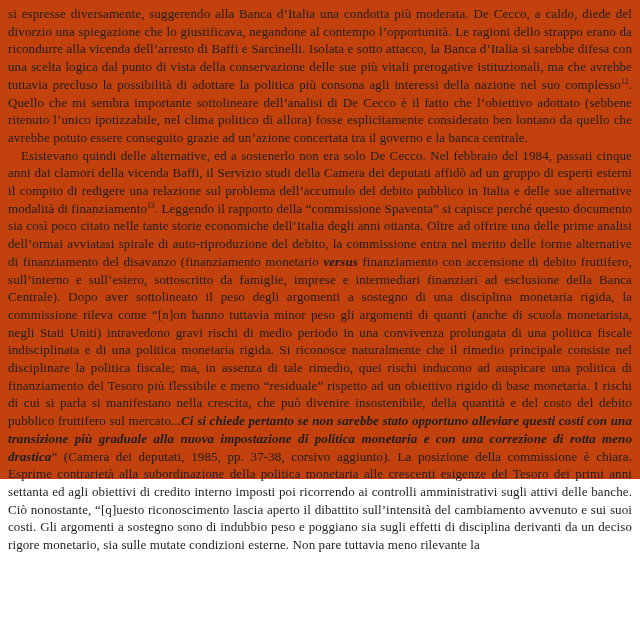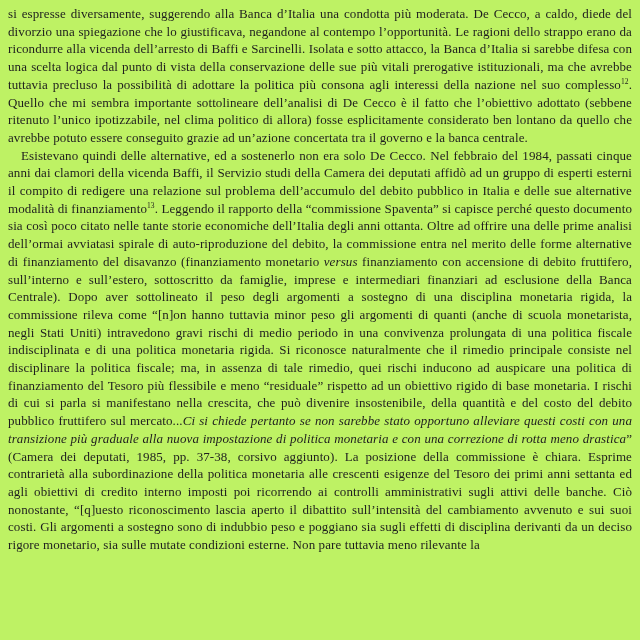--- a/index.html
+++ b/index.html
@@ -8,22 +8,22 @@
     background: #ffffff;
   }
   body {
     width: 640px;
     height: 640px;
     overflow: hidden;
   }
   .page {
     box-sizing: border-box;
     width: 640px;
-    height: 640px;
-    background: #bef264;
+    height: 479px;
+    background: #c2410c;
   }
   .page-text {
     box-sizing: border-box;
     padding: 5px 8px 0 8px;
     font-family: "Liberation Serif", "DejaVu Serif", serif;
     font-size: 13px;
     line-height: 17.7px;
     color: #1e1e1e;
     text-align: justify;
     letter-spacing: 0.1px;
@@ -35,20 +35,21 @@
   .page-text p.indent {
     text-indent: 13px;
   }
   sup.footnote-ref {
     font-size: 7.5px;
     line-height: 0;
     vertical-align: super;
   }
   em.italic-segment {
     font-style: italic;
+    font-weight: bold;
   }
 </style>
 </head>
 <body>
 
 <main class="page">
   <section class="page-text">
       <p><span>si espresse diversamente, suggerendo alla Banca d’Italia una condotta più moderata. De Cecco, a caldo, diede del divorzio una spiegazione che lo giustificava, negandone al contempo l’opportunità. Le ragioni dello strappo erano da ricondurre alla vicenda dell’arresto di Baffi e Sarcinelli. Isolata e sotto attacco, la Banca d’Italia si sarebbe difesa con una scelta logica dal punto di vista della conservazione delle sue più vitali prerogative istituzionali, ma che avrebbe tuttavia precluso la possibilità di adottare la politica più consona agli interessi della nazione nel suo complesso</span><sup class="footnote-ref">12</sup><span>. Quello che mi sembra importante sottolineare dell’analisi di De Cecco è il fatto che l’obiettivo adottato (sebbene ritenuto l’unico ipotizzabile, nel clima politico di allora) fosse esplicitamente considerato ben lontano da quello che avrebbe potuto essere conseguito grazie ad un’azione concertata tra il governo e la banca centrale.</span></p>
       <p class="indent"><span>Esistevano quindi delle alternative, ed a sostenerlo non era solo De Cecco. Nel febbraio del 1984, passati cinque anni dai clamori della vicenda Baffi, il Servizio studi della Camera dei deputati affidò ad un gruppo di esperti esterni il compito di redigere una relazione sul problema dell’accumulo del debito pubblico in Italia e delle sue alternative modalità di finanziamento</span><sup class="footnote-ref">13</sup><span>. Leggendo il rapporto della “commissione Spaventa” si capisce perché questo documento sia così poco citato nelle tante storie economiche dell’Italia degli anni ottanta. Oltre ad offrire una delle prime analisi dell’ormai avviatasi spirale di auto-riproduzione del debito, la commissione entra nel merito delle forme alternative di finanziamento del disavanzo (finanziamento monetario </span><em class="italic-segment">versus</em><span> finanziamento con accensione di debito fruttifero, sull’interno e sull’estero, sottoscritto da famiglie, imprese e intermediari finanziari ad esclusione della Banca Centrale). Dopo aver sottolineato il peso degli argomenti a sostegno di una disciplina monetaria rigida, la commissione rileva come “[n]on hanno tuttavia minor peso gli argomenti di quanti (anche di scuola monetarista, negli Stati Uniti) intravedono gravi rischi di medio periodo in una convivenza prolungata di una politica fiscale indisciplinata e di una politica monetaria rigida. Si riconosce naturalmente che il rimedio principale consiste nel disciplinare la politica fiscale; ma, in assenza di tale rimedio, quei rischi inducono ad auspicare una politica di finanziamento del Tesoro più flessibile e meno “residuale” rispetto ad un obiettivo rigido di base monetaria. I rischi di cui si parla si manifestano nella crescita, che può divenire insostenibile, della quantità e del costo del debito pubblico fruttifero sul mercato...</span><em class="italic-segment">Ci si chiede pertanto se non sarebbe stato opportuno alleviare questi costi con una transizione più graduale alla nuova impostazione di politica monetaria e con una correzione di rotta meno drastica</em><span>” (Camera dei deputati, 1985, pp. 37-38, corsivo aggiunto).  La posizione della commissione è chiara. Esprime contrarietà alla subordinazione della politica monetaria alle crescenti esigenze del Tesoro dei primi anni settanta ed agli obiettivi di credito interno imposti poi ricorrendo ai controlli amministrativi sugli attivi delle banche. Ciò nonostante, “[q]uesto riconoscimento lascia aperto il dibattito sull’intensità del cambiamento avvenuto e sui suoi costi. Gli argomenti a sostegno sono di indubbio peso e poggiano sia sugli effetti di disciplina derivanti da un deciso rigore monetario, sia sulle mutate condizioni esterne. Non pare tuttavia meno rilevante la</span></p>
     </section>

